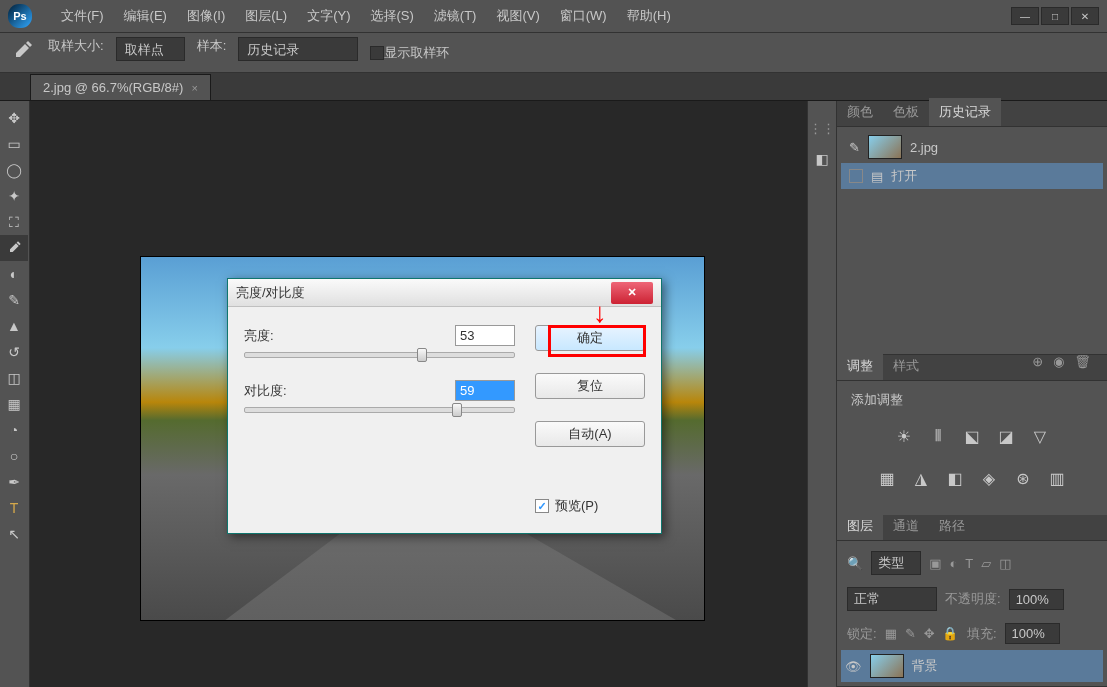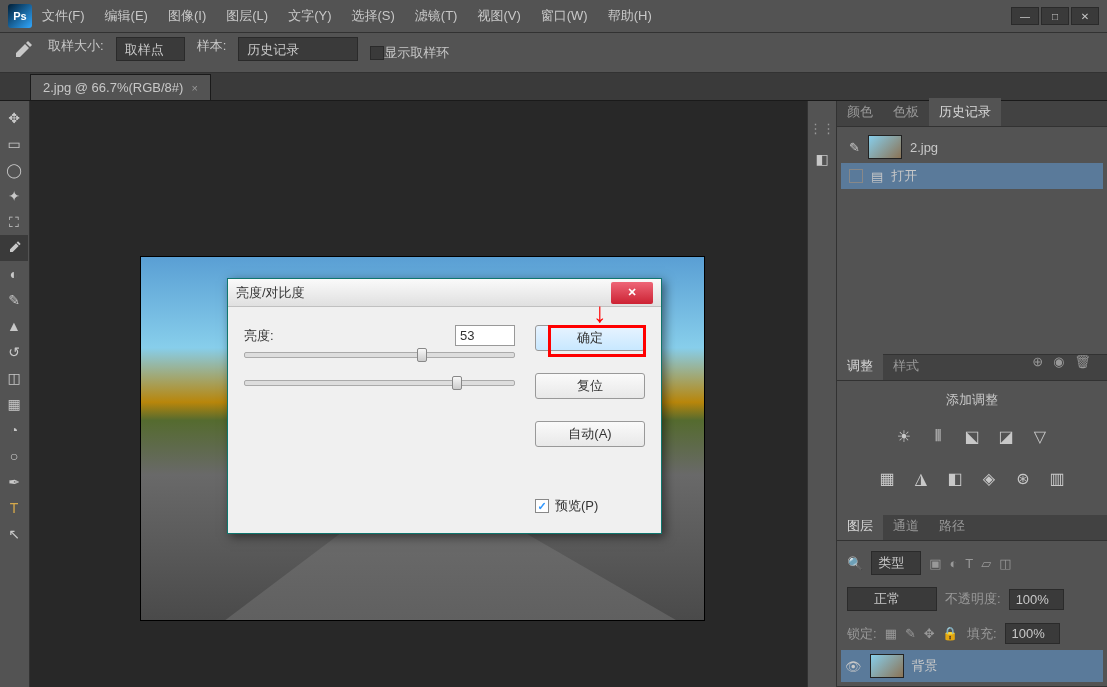--- a/index.html
+++ b/index.html
@@ -1,21 +1,21 @@
 <!DOCTYPE html>
 <html><head>
 <meta charset="utf-8">
 <style>
 *{margin:0;padding:0;box-sizing:border-box;font-family:"Microsoft YaHei",Arial,sans-serif;font-size:13px;}
 body{background:#535353;color:#c8c8c8;overflow:hidden;}
 .app{width:1107px;height:687px;position:relative;background:#535353;}
 
 
 .menubar{height:33px;background:#535353;display:flex;align-items:center;padding:0 8px;border-bottom:1px solid #323232;}
-.logo{width:24px;height:24px;background:linear-gradient(135deg,#001e36 0%,#31a8ff 100%);border-radius:3px;margin-right:0;display:flex;align-items:center;justify-content:center;color:#fff;font-weight:bold;font-size:11px;}
+.logo{width:24px;height:24px;background:linear-gradient(135deg,#001e36 0%,#31a8ff 100%);border-radius:11px;margin-right:19px;display:flex;align-items:center;justify-content:center;color:#fff;font-weight:bold;font-size:11px;}
 .menu-item{padding:0 10px;color:#c8c8c8;cursor:pointer;}
 .win-controls{margin-left:auto;display:flex;gap:2px;}
 .win-btn{width:28px;height:18px;background:#3a3a3a;border:1px solid #2a2a2a;display:flex;align-items:center;justify-content:center;color:#c8c8c8;font-size:10px;}
 
 
 .optbar{height:40px;background:#535353;display:flex;padding:4px 8px;border-bottom:1px solid #323232;gap:12px;}
 .tool-icon{width:28px;height:28px;display:flex;align-items:center;justify-content:center;}
 .opt-label{color:#c8c8c8;}
 .opt-select{background:#3a3a3a;border:1px solid #2a2a2a;color:#c8c8c8;padding:3px 20px 3px 8px;height:24px;}
 .opt-check{display:flex;align-items:center;}
@@ -54,21 +54,21 @@
 .dlg-chk.on::after{content:"✓";color:#3399ff;font-size:11px;font-weight:bold;display:block;line-height:12px;text-align:center;}
 .dlg-right{width:110px;display:flex;flex-direction:column;gap:22px;}
 .dlg-btn{height:26px;background:linear-gradient(#fafafa,#e8e8e8);border:1px solid #999;border-radius:3px;color:#333;display:flex;align-items:center;justify-content:center;cursor:pointer;}
 .dlg-btn.primary{background:linear-gradient(#e8f4ff,#c8e8ff);}
 .highlight-box{position:absolute;border:3px solid #ff0000;pointer-events:none;}
 .arrow{position:absolute;left:563px;top:196px;color:#ff0000;font-size:28px;pointer-events:none;}
 
 
 .right{width:300px;background:#535353;display:flex;}
 .right-strip{width:30px;background:#535353;border-left:1px solid #323232;border-right:1px solid #323232;padding-top:20px;display:flex;flex-direction:column;align-items:center;gap:10px;}
-.right-panels{flex:1;display:flex;flex-direction:column;text-align:center;}
+.right-panels{flex:1;display:flex;flex-direction:column;}
 .panel{border-bottom:1px solid #323232;}
 .panel-tabs{height:26px;background:#424242;display:flex;align-items:flex-end;border-bottom:1px solid #323232;}
 .ptab{padding:5px 10px;color:#999;cursor:pointer;}
 .ptab.active{background:#535353;color:#d8d8d8;}
 .panel-body{background:#535353;padding:4px;}
 .hist-item{display:flex;align-items:center;padding:4px 8px;gap:8px;}
 .hist-item.sel{background:#5a7a9a;}
 .thumb{width:34px;height:24px;background:linear-gradient(135deg,#87ceeb,#8b7355);border:1px solid #222;}
 .panel-icons{display:flex;justify-content:flex-end;gap:10px;padding:6px 10px;color:#999;}
 .adj-grid{display:flex;flex-wrap:wrap;gap:12px;padding:10px 16px;justify-content:center;}
@@ -165,20 +165,24 @@
             <div class="dlg-row">
               <div class="dlg-row-top">
                 <span class="dlg-label">亮度:</span>
                 <input class="dlg-input" value="53" style="">
               </div>
               <div class="slider">
                 <div class="slider-thumb" style="left:64%"></div>
               </div>
             </div>
             <div class="dlg-row">
+              <div class="dlg-row-top">
+                <span class="dlg-label">对比度:</span>
+                <input class="dlg-input sel" value="59" style="">
+              </div>
               <div class="slider">
                 <div class="slider-thumb" style="left:77%"></div>
               </div>
             </div>
           </div>
           <div class="dlg-right">
             <div class="dlg-btn primary">确定</div>
             <div class="dlg-btn">复位</div>
             <div class="dlg-btn">自动(A)</div>
             <div style="flex:1"></div>

